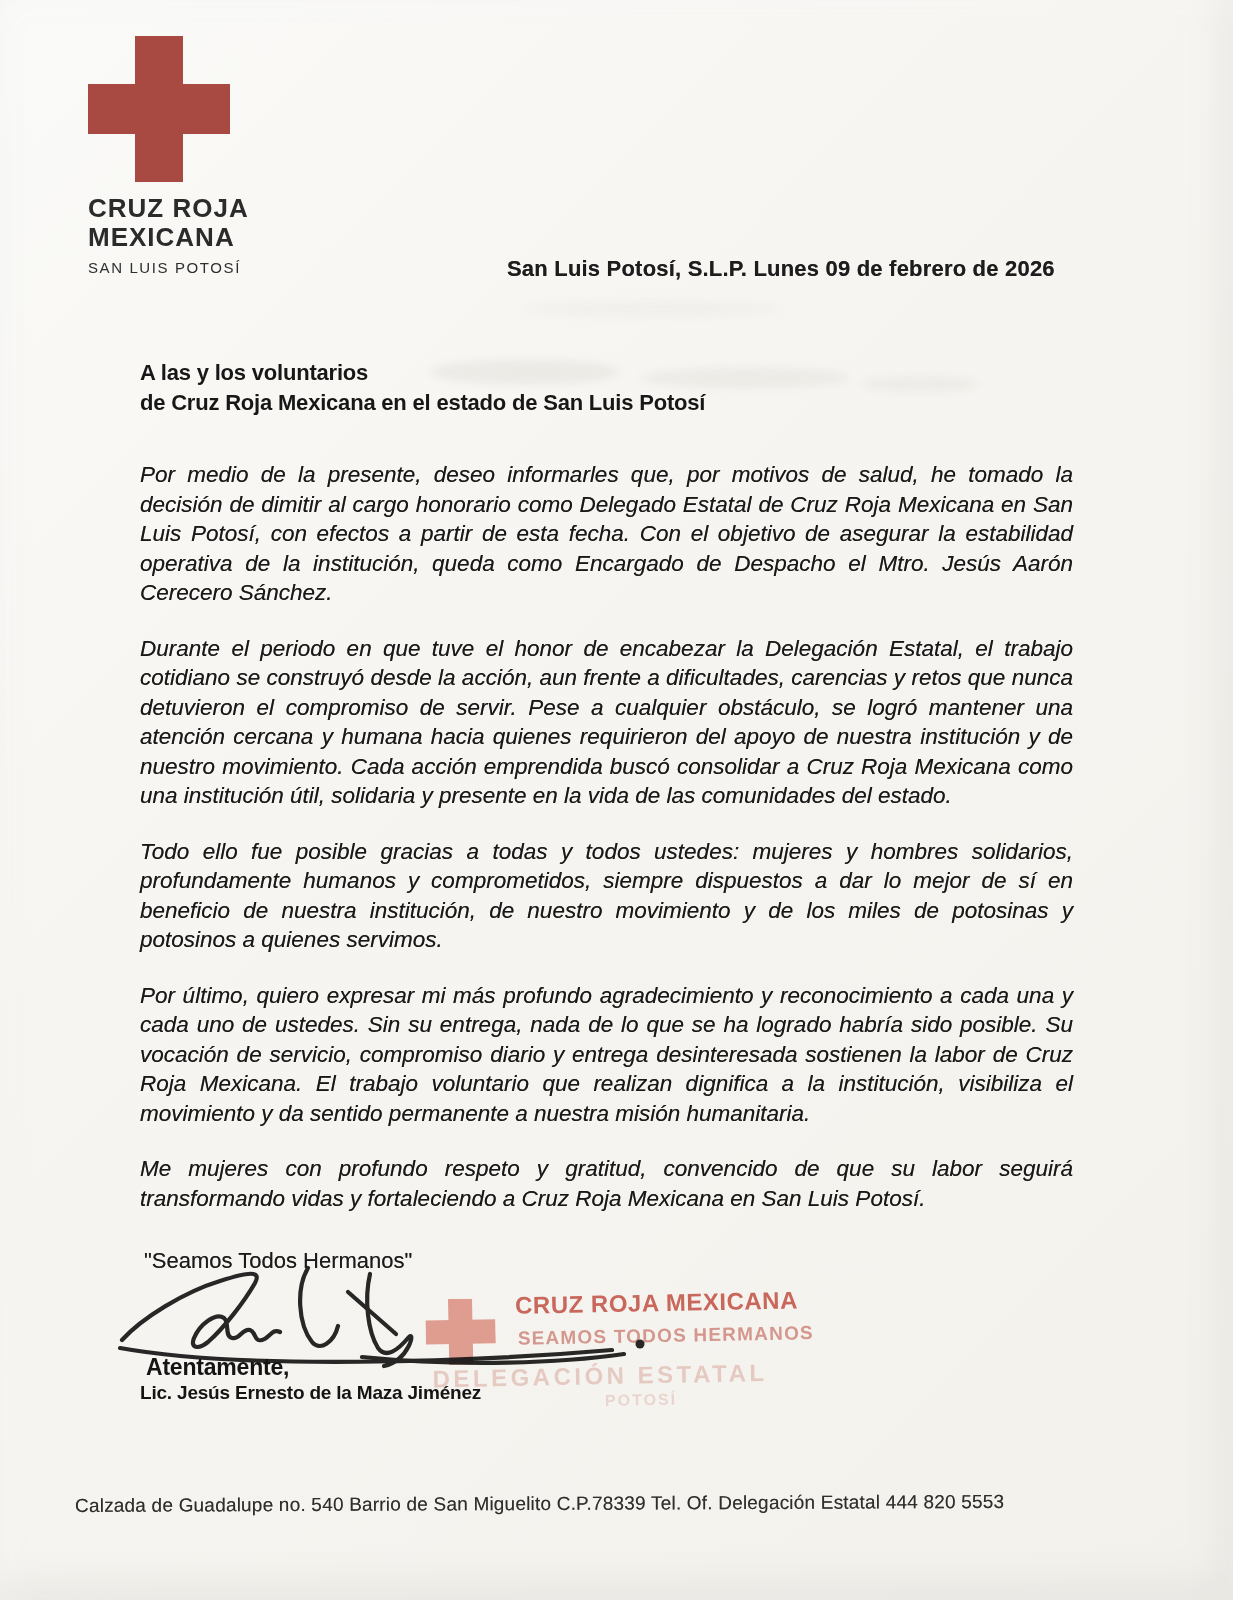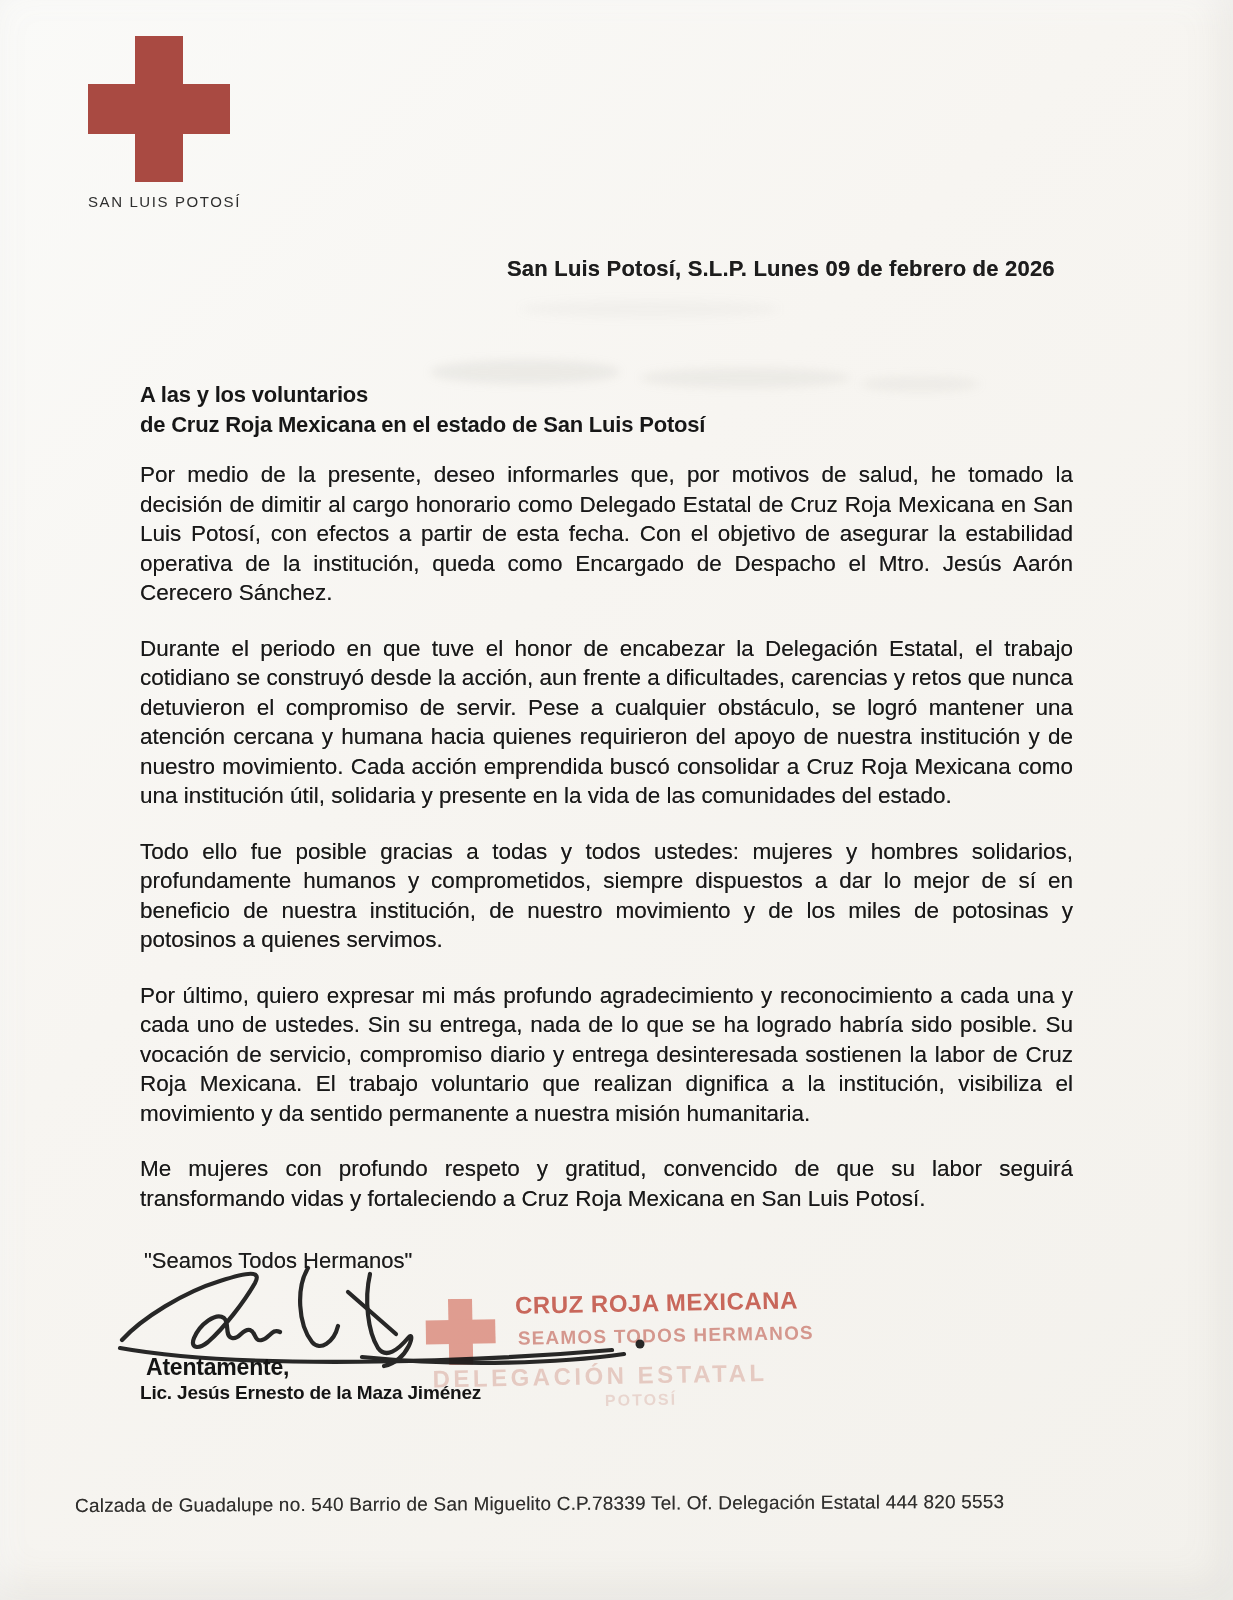--- a/index.html
+++ b/index.html
@@ -14,24 +14,24 @@
     color:#191919;
     overflow:hidden;
   }
   
   .letterhead{position:absolute;left:88px;top:36px;width:260px;}
   .org-name{margin:8px 0 0 0;font-size:26px;line-height:29px;font-weight:bold;letter-spacing:1px;color:#2b2b2b;}
   .org-sub{margin:7px 0 0 0;font-size:15px;font-weight:normal;letter-spacing:1.6px;color:#2e2e2e;}
   
   .date-line{position:absolute;left:507px;top:256px;font-size:22px;color:#1d1d1d;letter-spacing:.2px;text-shadow:0 0 .5px rgba(25,25,25,.65);font-weight:bold;}
   
-  .recipient{position:absolute;left:140px;top:380px;font-size:22px;font-weight:bold;line-height:30px;color:#171717;letter-spacing:-.2px;}
+  .recipient{position:absolute;left:140px;top:358px;font-size:22px;font-weight:bold;line-height:30px;color:#171717;letter-spacing:-.2px;}
   
   .body-text{position:absolute;left:140px;top:460px;width:945px;font-size:22.5px;line-height:29.5px;text-align:justify;color:#181818;text-shadow:0 0 .55px rgba(25,25,25,.6);}
-  .body-text p{margin:0 12px 26px 0;}
+  .body-text p{margin:0 12px 26px 0;font-style:italic;}
   
   .motto{position:absolute;left:144px;top:1248px;font-size:22px;color:#1b1b1b;text-shadow:0 0 .5px rgba(25,25,25,.6);}
   .closing-word{position:absolute;left:146px;top:1354px;font-size:23px;font-weight:bold;color:#141414;letter-spacing:-.2px;}
   .signer-name{position:absolute;left:140px;top:1382px;font-size:19px;font-weight:bold;color:#141414;letter-spacing:-.2px;}
   .signature-svg{position:absolute;left:112px;top:1260px;pointer-events:none;}
   
   .stamp{position:absolute;left:420px;top:1280px;width:380px;height:140px;transform:rotate(-1.1deg);}
   .stamp-cross{position:absolute;left:6px;top:16px;opacity:.82;}
   .stamp-l1{position:absolute;left:96px;top:10px;font-size:24px;font-weight:bold;color:#c4584b;letter-spacing:.5px;opacity:.9;white-space:nowrap;}
   .stamp-l2{position:absolute;left:98px;top:46px;font-size:19px;font-weight:bold;color:#cd8176;letter-spacing:1.2px;opacity:.8;white-space:nowrap;}
@@ -54,20 +54,24 @@
   <div class="noise n1"></div>
   <div class="noise n2"></div>
   <div class="noise n3"></div>
   <div class="noise n4"></div>
 
   <div class="letterhead">
     <svg width="142" height="146" viewBox="0 0 142 146">
       <rect x="47" y="0" width="48" height="146" fill="#a94a42"></rect>
       <rect x="0" y="48" width="142" height="50" fill="#a94a42"></rect>
     </svg>
+    <div class="org-name">
+      <div>CRUZ ROJA</div>
+      <div>MEXICANA</div>
+    </div>
     <div class="org-sub">SAN LUIS POTOSÍ</div>
   </div>
 
   <div class="date-line">San Luis Potosí, S.L.P. Lunes 09 de febrero de 2026</div>
 
   <div class="recipient">
     <div>A las y los voluntarios</div>
     <div>de Cruz Roja Mexicana en el estado de San Luis Potosí</div>
   </div>
 

